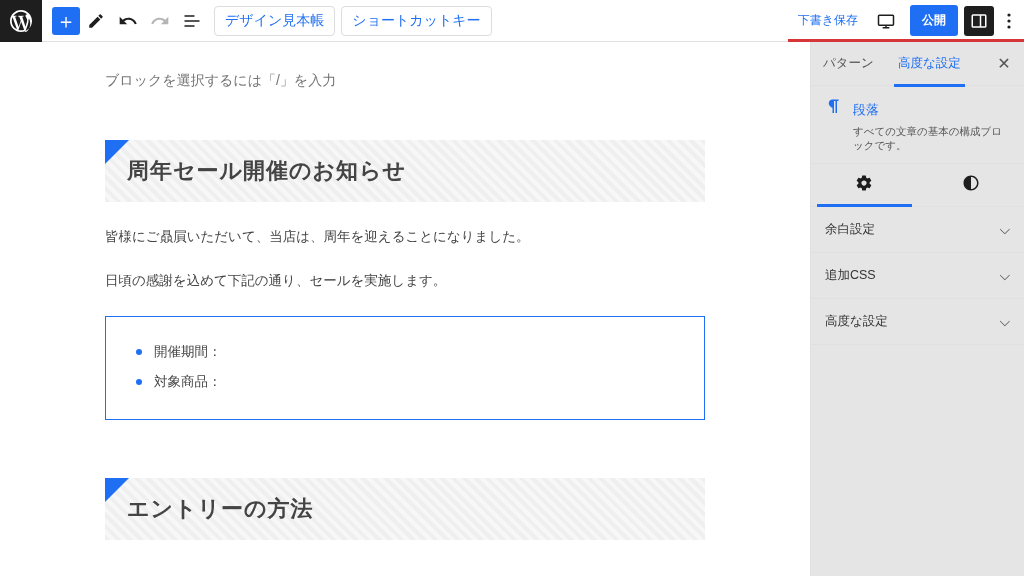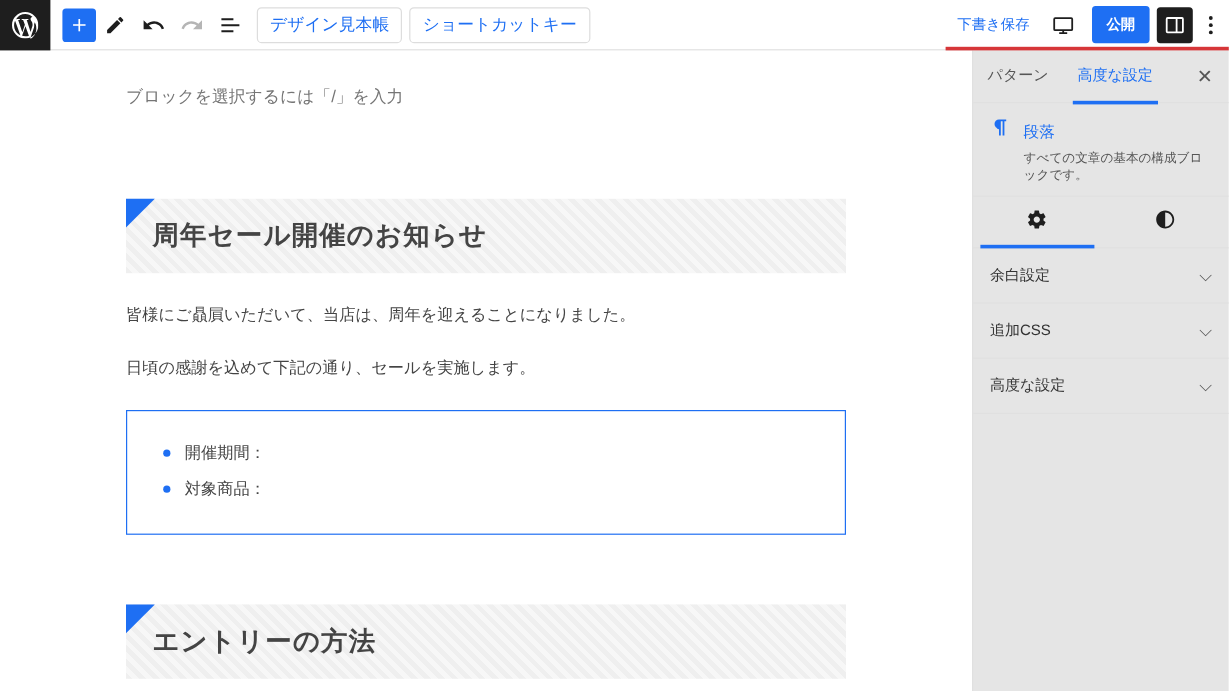--- a/index.html
+++ b/index.html
@@ -19,21 +19,21 @@
   .draft-save::after { content:""; position:absolute; left:0; right:-166px; bottom:-13px; height:3px; background:#d63638; }
   .view-btn { width: 36px; height: 42px; display: flex; align-items: center; justify-content: center; cursor: pointer; }
   .publish-btn { background: #1e6ff3; color: #fff; font-size: 12px; padding: 7px 12px; border-radius: 3px; margin: 0 6px; cursor: pointer; font-weight: bold; }
   .panel-toggle { width: 30px; height: 30px; background: #1e1e1e; border-radius: 3px; display: flex; align-items: center; justify-content: center; cursor: pointer; }
   .kebab { width: 30px; height: 42px; display: flex; align-items: center; justify-content: center; cursor: pointer; }
 
   
   .body { display: flex; height: calc(576px - 42px); }
   .canvas { flex: 1; overflow: auto; padding: 30px 0 40px; }
   .content { width: 600px; margin: 0 auto; }
-  .placeholder { color: #757575; font-size: 14px; margin-bottom: 76px; }
+  .placeholder { color: #757575; font-size: 14px; margin-bottom: 50px; }
 
   .heading-block { position: relative; background: repeating-linear-gradient(45deg,#efefef 0 4px,#f7f7f7 4px 8px); padding: 16px 22px; margin-bottom: 26px; }
   .heading-block::before { content:""; position:absolute; top:0; left:0; width:0; height:0; border-top: 24px solid #1e6ff3; border-right: 24px solid transparent; }
   .heading-block h2 { font-size: 22px; font-weight: 600; color: #444; letter-spacing: 1px; }
 
   .para { font-size: 13.5px; color: #444; margin-bottom: 26px; }
 
   .info-box { border: 1px solid #1e6ff3; padding: 20px 30px 22px; margin-bottom: 58px; }
   .info-box ul { list-style: none; }
   .info-box li { font-size: 13.5px; color: #444; padding: 6px 0 6px 18px; position: relative; }

